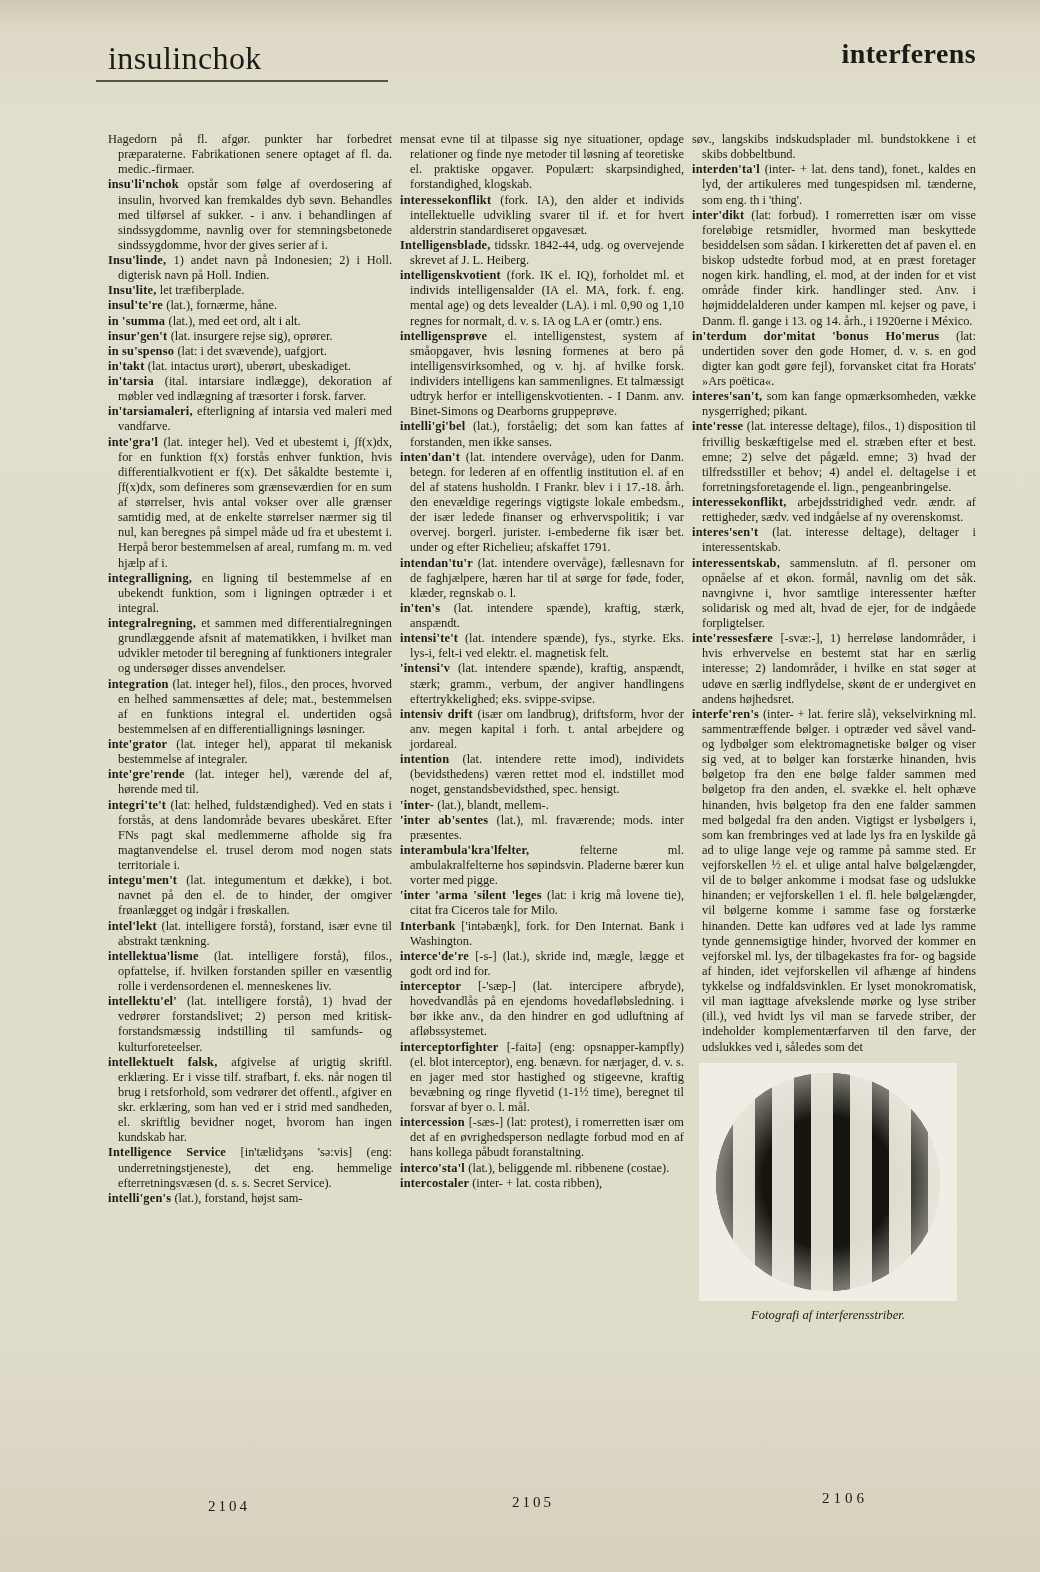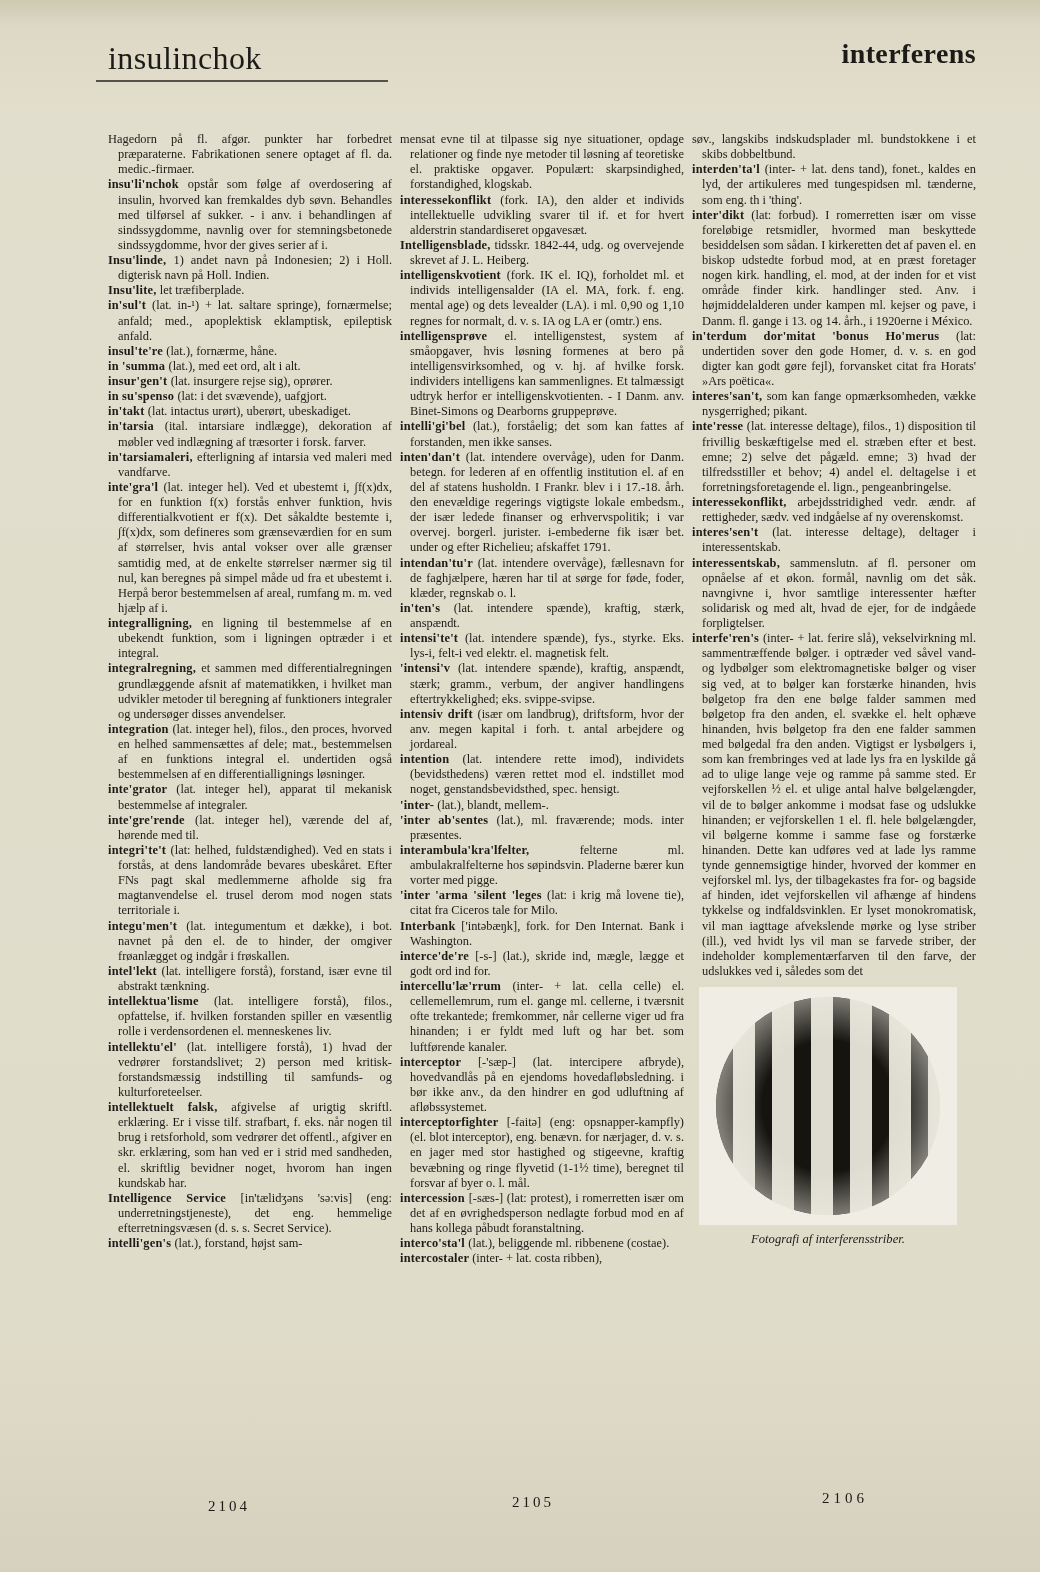--- a/index.html
+++ b/index.html
@@ -74,21 +74,20 @@
   <div class="header-left">insulinchok</div>
   <div class="header-right">interferens</div>
   <div class="header-rule"></div>
 
   <div class="columns">
     <div class="col">
         <p class="entry">Hagedorn på fl. afgør. punkter har forbedret præparaterne. Fabrikationen senere optaget af fl. da. medic.-firmaer.</p>
         <p class="entry"><b>insu'li'nchok </b>opstår som følge af overdosering af insulin, hvorved kan fremkaldes dyb søvn. Behandles med tilførsel af sukker. - i anv. i behandlingen af sindssygdomme, navnlig over for stemningsbetonede sindssygdomme, hvor der gives serier af i.</p>
         <p class="entry"><b>Insu'linde, </b>1) andet navn på Indonesien; 2) i Holl. digterisk navn på Holl. Indien.</p>
         <p class="entry"><b>Insu'lite, </b>let træfiberplade.</p>
-        <p class="entry"><b>in'sul't </b>(lat. in-¹) + lat. saltare springe), fornærmelse; anfald; med., apoplektisk eklamptisk, epileptisk anfald.</p>
         <p class="entry"><b>insul'te're </b>(lat.), fornærme, håne.</p>
         <p class="entry"><b>in 'summa </b>(lat.), med eet ord, alt i alt.</p>
         <p class="entry"><b>insur'gen't </b>(lat. insurgere rejse sig), oprører.</p>
         <p class="entry"><b>in su'spenso </b>(lat: i det svævende), uafgjort.</p>
         <p class="entry"><b>in'takt </b>(lat. intactus urørt), uberørt, ubeskadiget.</p>
         <p class="entry"><b>in'tarsia </b>(ital. intarsiare indlægge), dekoration af møbler ved indlægning af træsorter i forsk. farver.</p>
         <p class="entry"><b>in'tarsiamaleri, </b>efterligning af intarsia ved maleri med vandfarve.</p>
         <p class="entry"><b>inte'gra'l </b>(lat. integer hel). Ved et ubestemt i, ∫f(x)dx, for en funktion f(x) forstås enhver funktion, hvis differentialkvotient er f(x). Det såkaldte bestemte i, ∫f(x)dx, som defineres som grænseværdien for en sum af størrelser, hvis antal vokser over alle grænser samtidig med, at de enkelte størrelser nærmer sig til nul, kan beregnes på simpel måde ud fra et ubestemt i. Herpå beror bestemmelsen af areal, rumfang m. m. ved hjælp af i.</p>
         <p class="entry"><b>integralligning, </b>en ligning til bestemmelse af en ubekendt funktion, som i ligningen optræder i et integral.</p>
         <p class="entry"><b>integralregning, </b>et sammen med differentialregningen grundlæggende afsnit af matematikken, i hvilket man udvikler metoder til beregning af funktioners integraler og undersøger disses anvendelser.</p>
@@ -117,38 +116,38 @@
         <p class="entry"><b>intensi'te't </b>(lat. intendere spænde), fys., styrke. Eks. lys-i, felt-i ved elektr. el. magnetisk felt.</p>
         <p class="entry"><b>'intensi'v </b>(lat. intendere spænde), kraftig, anspændt, stærk; gramm., verbum, der angiver handlingens eftertrykkelighed; eks. svippe-svipse.</p>
         <p class="entry"><b>intensiv drift </b>(især om landbrug), driftsform, hvor der anv. megen kapital i forh. t. antal arbejdere og jordareal.</p>
         <p class="entry"><b>intention </b>(lat. intendere rette imod), individets (bevidsthedens) væren rettet mod el. indstillet mod noget, genstandsbevidsthed, spec. hensigt.</p>
         <p class="entry"><b>'inter- </b>(lat.), blandt, mellem-.</p>
         <p class="entry"><b>'inter ab'sentes </b>(lat.), ml. fraværende; mods. inter præsentes.</p>
         <p class="entry"><b>interambula'kra'lfelter, </b>felterne ml. ambulakralfelterne hos søpindsvin. Pladerne bærer kun vorter med pigge.</p>
         <p class="entry"><b>'inter 'arma 'silent 'leges </b>(lat: i krig må lovene tie), citat fra Ciceros tale for Milo.</p>
         <p class="entry"><b>Interbank </b>['intəbæŋk], fork. for Den Internat. Bank i Washington.</p>
         <p class="entry"><b>interce'de're </b>[-s-] (lat.), skride ind, mægle, lægge et godt ord ind for.</p>
-        <p class="entry"><b>intercellu'læ'rrum </b>(inter- + lat. cella celle) el. cellemellemrum, rum el. gange ml. cellerne, i tværsnit ofte trekantede; fremkommer, når cellerne viger ud fra hinanden; i er fyldt med luft og har bet. som luftførende kanaler.</p>
         <p class="entry"><b>interceptor </b>[-'sæp-] (lat. intercipere afbryde), hovedvandlås på en ejendoms hovedafløbsledning. i bør ikke anv., da den hindrer en god udluftning af afløbssystemet.</p>
         <p class="entry"><b>interceptorfighter </b>[-faitə] (eng: opsnapper-kampfly) (el. blot interceptor), eng. benævn. for nærjager, d. v. s. en jager med stor hastighed og stigeevne, kraftig bevæbning og ringe flyvetid (1-1½ time), beregnet til forsvar af byer o. l. mål.</p>
         <p class="entry"><b>intercession </b>[-sæs-] (lat: protest), i romerretten især om det af en øvrighedsperson nedlagte forbud mod en af hans kollega påbudt foranstaltning.</p>
         <p class="entry"><b>interco'sta'l </b>(lat.), beliggende ml. ribbenene (costae).</p>
         <p class="entry"><b>intercostaler </b>(inter- + lat. costa ribben),</p>
       </div>
     <div class="col">
 
     <p class="entry">søv., langskibs indskudsplader ml. bundstokkene i et skibs dobbeltbund.</p>
         <p class="entry"><b>interden'ta'l </b>(inter- + lat. dens tand), fonet., kaldes en lyd, der artikuleres med tungespidsen ml. tænderne, som eng. th i 'thing'.</p>
         <p class="entry"><b>inter'dikt </b>(lat: forbud). I romerretten især om visse foreløbige retsmidler, hvormed man beskyttede besiddelsen som sådan. I kirkeretten det af paven el. en biskop udstedte forbud mod, at en præst foretager nogen kirk. handling, el. mod, at der inden for et vist område finder kirk. handlinger sted. Anv. i højmiddelalderen under kampen ml. kejser og pave, i Danm. fl. gange i 13. og 14. årh., i 1920erne i México.</p>
         <p class="entry"><b>in'terdum dor'mitat 'bonus Ho'merus </b>(lat: undertiden sover den gode Homer, d. v. s. en god digter kan godt gøre fejl), forvansket citat fra Horats' »Ars poëtica«.</p>
         <p class="entry"><b>interes'san't, </b>som kan fange opmærksomheden, vække nysgerrighed; pikant.</p>
         <p class="entry"><b>inte'resse </b>(lat. interesse deltage), filos., 1) disposition til frivillig beskæftigelse med el. stræben efter et best. emne; 2) selve det pågæld. emne; 3) hvad der tilfredsstiller et behov; 4) andel el. deltagelse i et forretningsforetagende el. lign., pengeanbringelse.</p>
         <p class="entry"><b>interessekonflikt, </b>arbejdsstridighed vedr. ændr. af rettigheder, sædv. ved indgåelse af ny overenskomst.</p>
         <p class="entry"><b>interes'sen't </b>(lat. interesse deltage), deltager i interessentskab.</p>
         <p class="entry"><b>interessentskab, </b>sammenslutn. af fl. personer om opnåelse af et økon. formål, navnlig om det såk. navngivne i, hvor samtlige interessenter hæfter solidarisk og med alt, hvad de ejer, for de indgåede forpligtelser.</p>
+        <p class="entry"><b>inte'ressesfære </b>[-svæ:-], 1) herreløse landområder, i hvis erhvervelse en bestemt stat har en særlig interesse; 2) landområder, i hvilke en stat søger at udøve en særlig indflydelse, skønt de er undergivet en andens højhedsret.</p>
         <p class="entry"><b>interfe'ren's </b>(inter- + lat. ferire slå), vekselvirkning ml. sammentræffende bølger. i optræder ved såvel vand- og lydbølger som elektromagnetiske bølger og viser sig ved, at to bølger kan forstærke hinanden, hvis bølgetop fra den ene bølge falder sammen med bølgetop fra den anden, el. svække el. helt ophæve hinanden, hvis bølgetop fra den ene falder sammen med bølgedal fra den anden. Vigtigst er lysbølgers i, som kan frembringes ved at lade lys fra en lyskilde gå ad to ulige lange veje og ramme på samme sted. Er vejforskellen ½ el. et ulige antal halve bølgelængder, vil de to bølger ankomme i modsat fase og udslukke hinanden; er vejforskellen 1 el. fl. hele bølgelængder, vil bølgerne komme i samme fase og forstærke hinanden. Dette kan udføres ved at lade lys ramme tynde gennemsigtige hinder, hvorved der kommer en vejforskel ml. lys, der tilbagekastes fra for- og bagside af hinden, idet vejforskellen vil afhænge af hindens tykkelse og indfaldsvinklen. Er lyset monokromatisk, vil man iagttage afvekslende mørke og lyse striber (ill.), ved hvidt lys vil man se farvede striber, der indeholder komplementærfarven til den farve, der udslukkes ved i, således som det</p>
         <div class="figure">
           <div class="photo">
             <div class="stripes"></div>
           </div>
           <div class="caption">Fotografi af interferensstriber.</div>
         </div>
       </div>
   </div>
 

